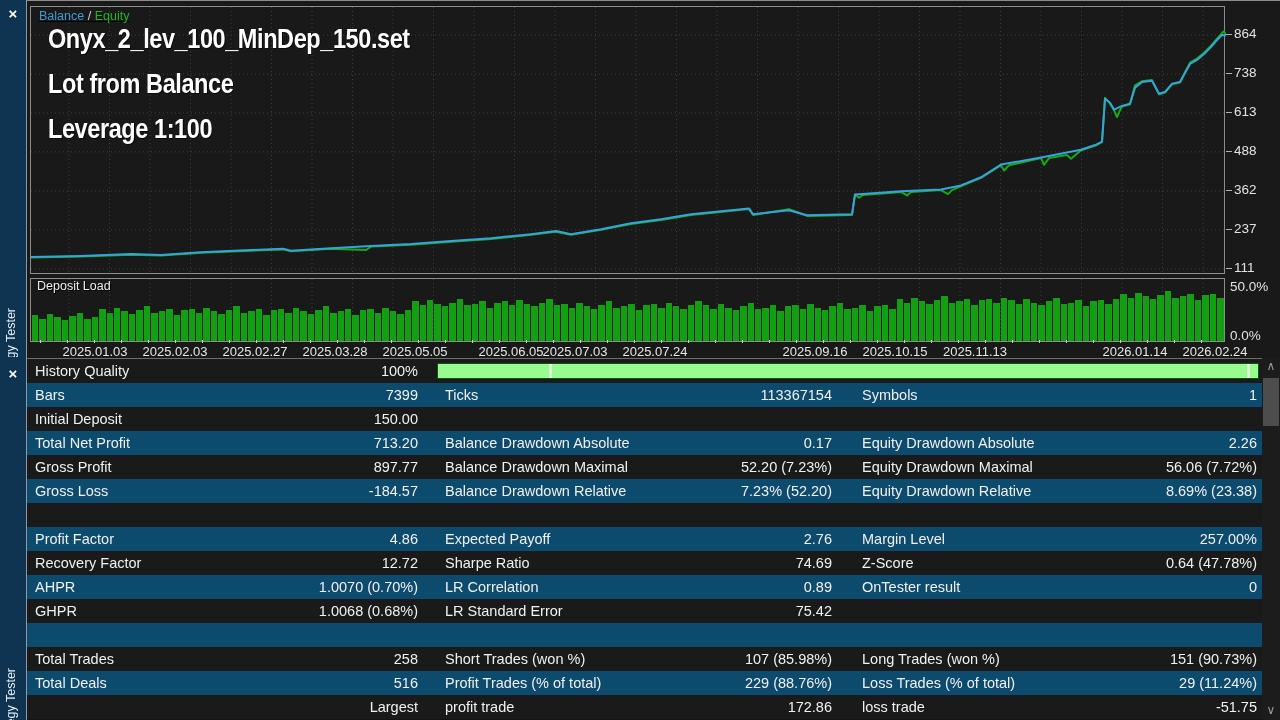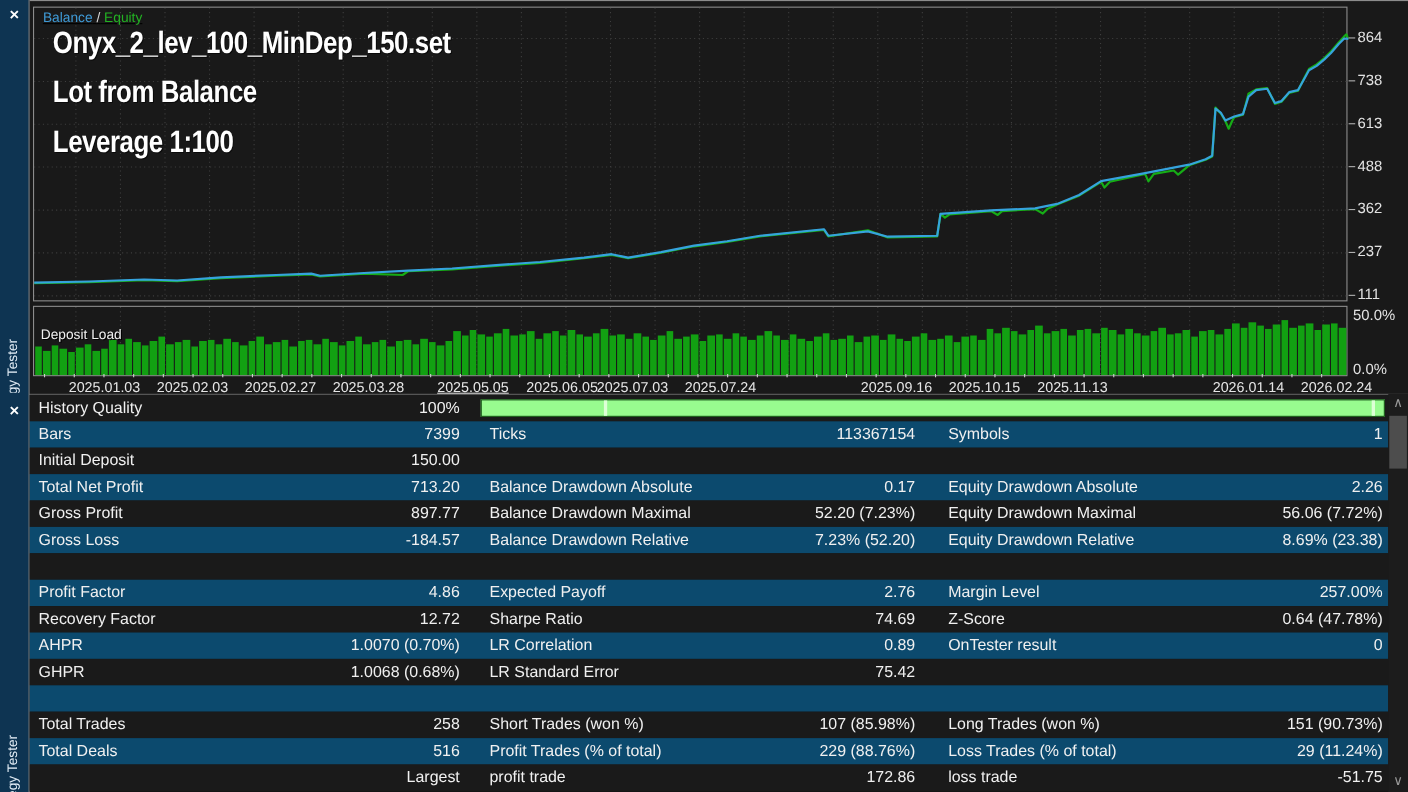--- a/index.html
+++ b/index.html
@@ -21,21 +21,21 @@
   #deposit { position:absolute; left:3px; top:277px; width:1195px; height:64px; border:1px solid #8c8c8c; background:#191919; }
   #plot svg, #deposit svg { position:absolute; left:0; top:0; }
   #bars { position:absolute; left:1px; right:1px; top:0; bottom:0; display:flex; align-items:flex-end; gap:1px; }
   .dep-bar { flex:1 1 0; background:#12a012; }
   #legend { position:absolute; left:8px; top:2px; font-size:12.5px;text-decoration:underline; }
   #legend .bal { color:#3f9ad6; } #legend .sl { color:#d6d6d6; } #legend .eq { color:#23b223; }
   #overlay { position:absolute; left:17px; top:16px; }
   .ov-line { font-size:28px; font-weight:bold; color:#ffffff; letter-spacing:-0.5px;
              transform:scaleX(0.84); transform-origin:left center; margin-bottom:13px;
              text-shadow:1px 1px 0 #0a0a0a; white-space:nowrap; }
-  #dep-label { position:absolute; left:6px; top:18px; font-size:12.5px; color:#efefef; text-shadow:1px 1px 0 #000; }
+  #dep-label { position:absolute; left:6px; top:0; font-size:12.5px; color:#efefef; text-shadow:1px 1px 0 #000; }
   .ylab { position:absolute; left:1207px; width:54px; font-size:13.5px; color:#e2e2e2; }
   .ytick { position:absolute; left:1199px; width:6px; height:1px; background:#b0b0b0; }
   .dep-ylab { position:absolute; left:1203px; width:60px; font-size:13.5px; color:#e2e2e2; }
   .xlab { position:absolute; top:343px; width:90px; text-align:center; font-size:13px; color:#e6e6e6; }
   .xtick { position:absolute; top:339px; width:1px; height:3px; background:#cfcfcf; }
 
   
   #sep-h { position:absolute; left:27px; top:358px; width:1253px; height:1px; background:#6f6f6f; }
   #report { position:absolute; left:27px; top:359px; width:1235px; height:361px; background:#141414; }
   .row { position:relative; height:24px; display:grid; align-items:center;
@@ -335,21 +335,21 @@
       <div class="ytick" style="top: 227.845px;"></div>
       <div class="ylab" style="top: 219.845px;">237</div>
       <div class="ytick" style="top: 267px;"></div>
       <div class="ylab" style="top: 259px;">111</div>
     </div>
   <div id="xlabels">
       <div class="xlab" style="left: 23px;">2025.01.03</div>
       <div class="xlab" style="left: 103px;">2025.02.03</div>
       <div class="xlab" style="left: 183px;">2025.02.27</div>
       <div class="xlab" style="left: 263px;">2025.03.28</div>
-      <div class="xlab" style="left: 358px; text-decoration: underline;">2025.05.05</div>
+      <div class="xlab" style="left: 343px;">2025.05.05</div>
       <div class="xlab" style="left: 439px;">2025.06.05</div>
       <div class="xlab" style="left: 503px;">2025.07.03</div>
       <div class="xlab" style="left: 583px;">2025.07.24</div>
       <div class="xlab" style="left: 663px; margin-top: 48px;">2025.08.22</div>
       <div class="xlab" style="left: 743px;">2025.09.16</div>
       <div class="xlab" style="left: 823px;">2025.10.15</div>
       <div class="xlab" style="left: 903px;">2025.11.13</div>
       <div class="xlab" style="left: 983px; margin-top: 14px;">2025.12.09</div>
       <div class="xlab" style="left: 1063px;">2026.01.14</div>
       <div class="xlab" style="left: 1143px;">2026.02.24</div>

